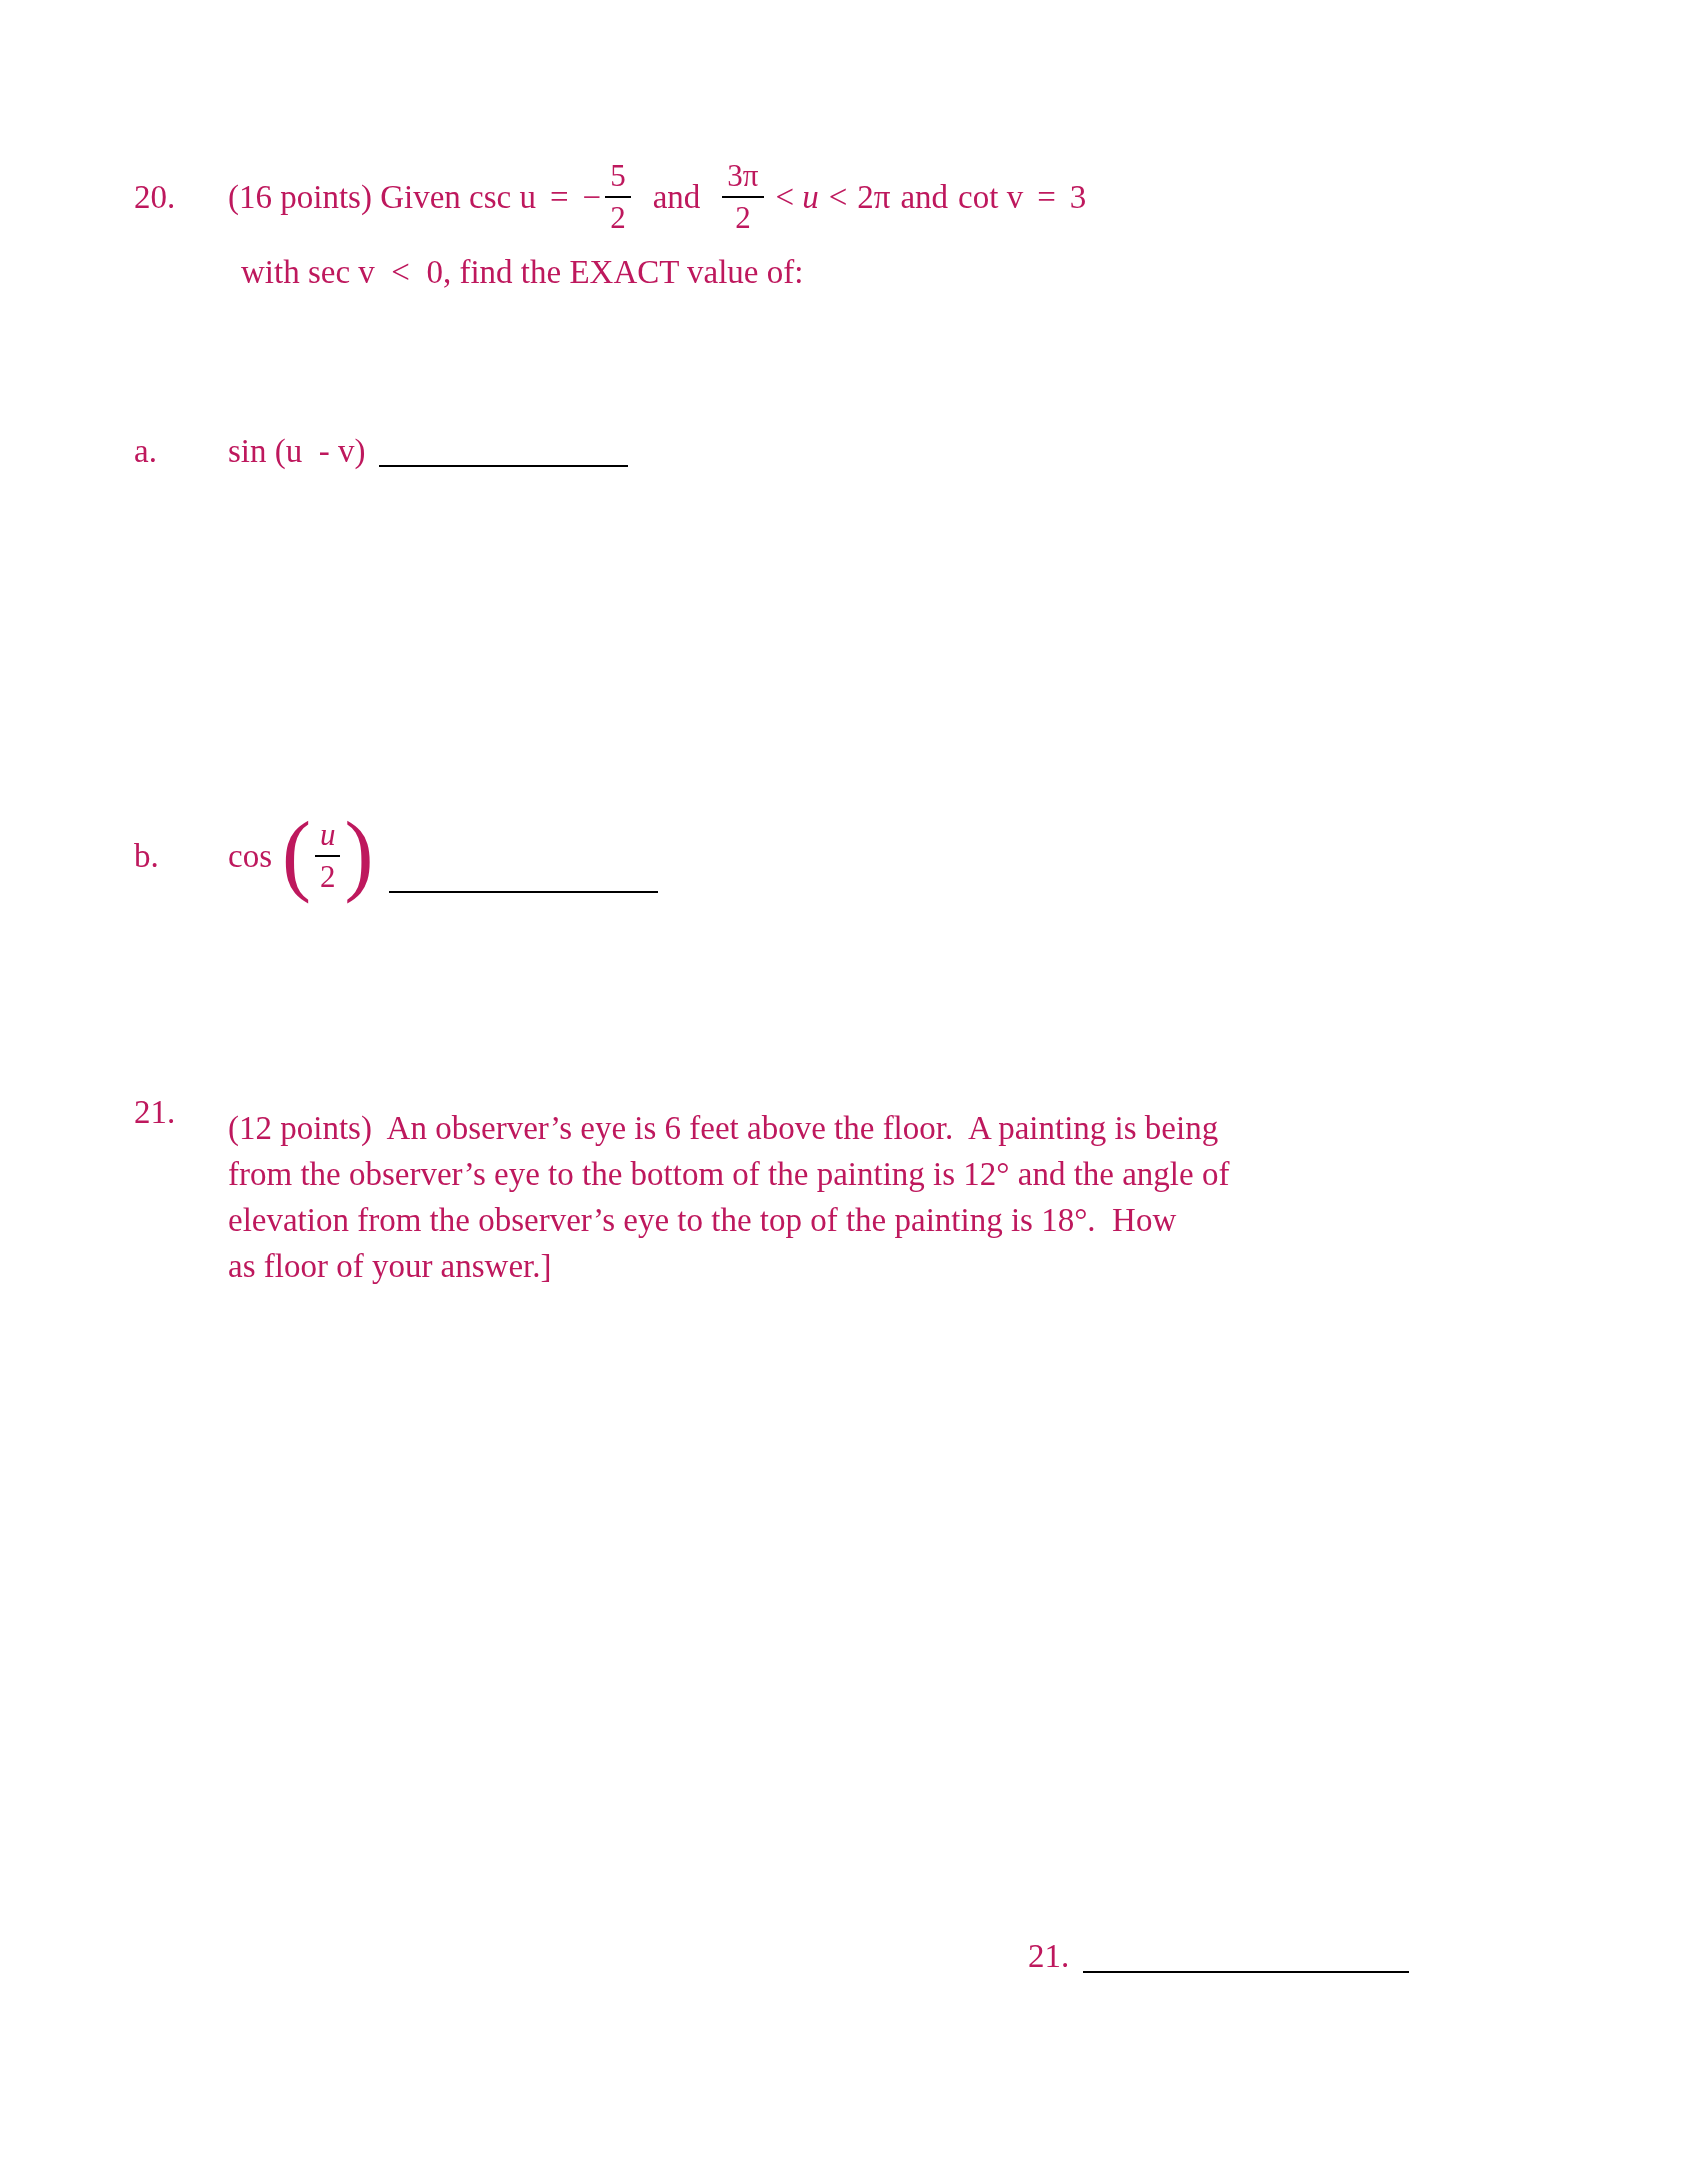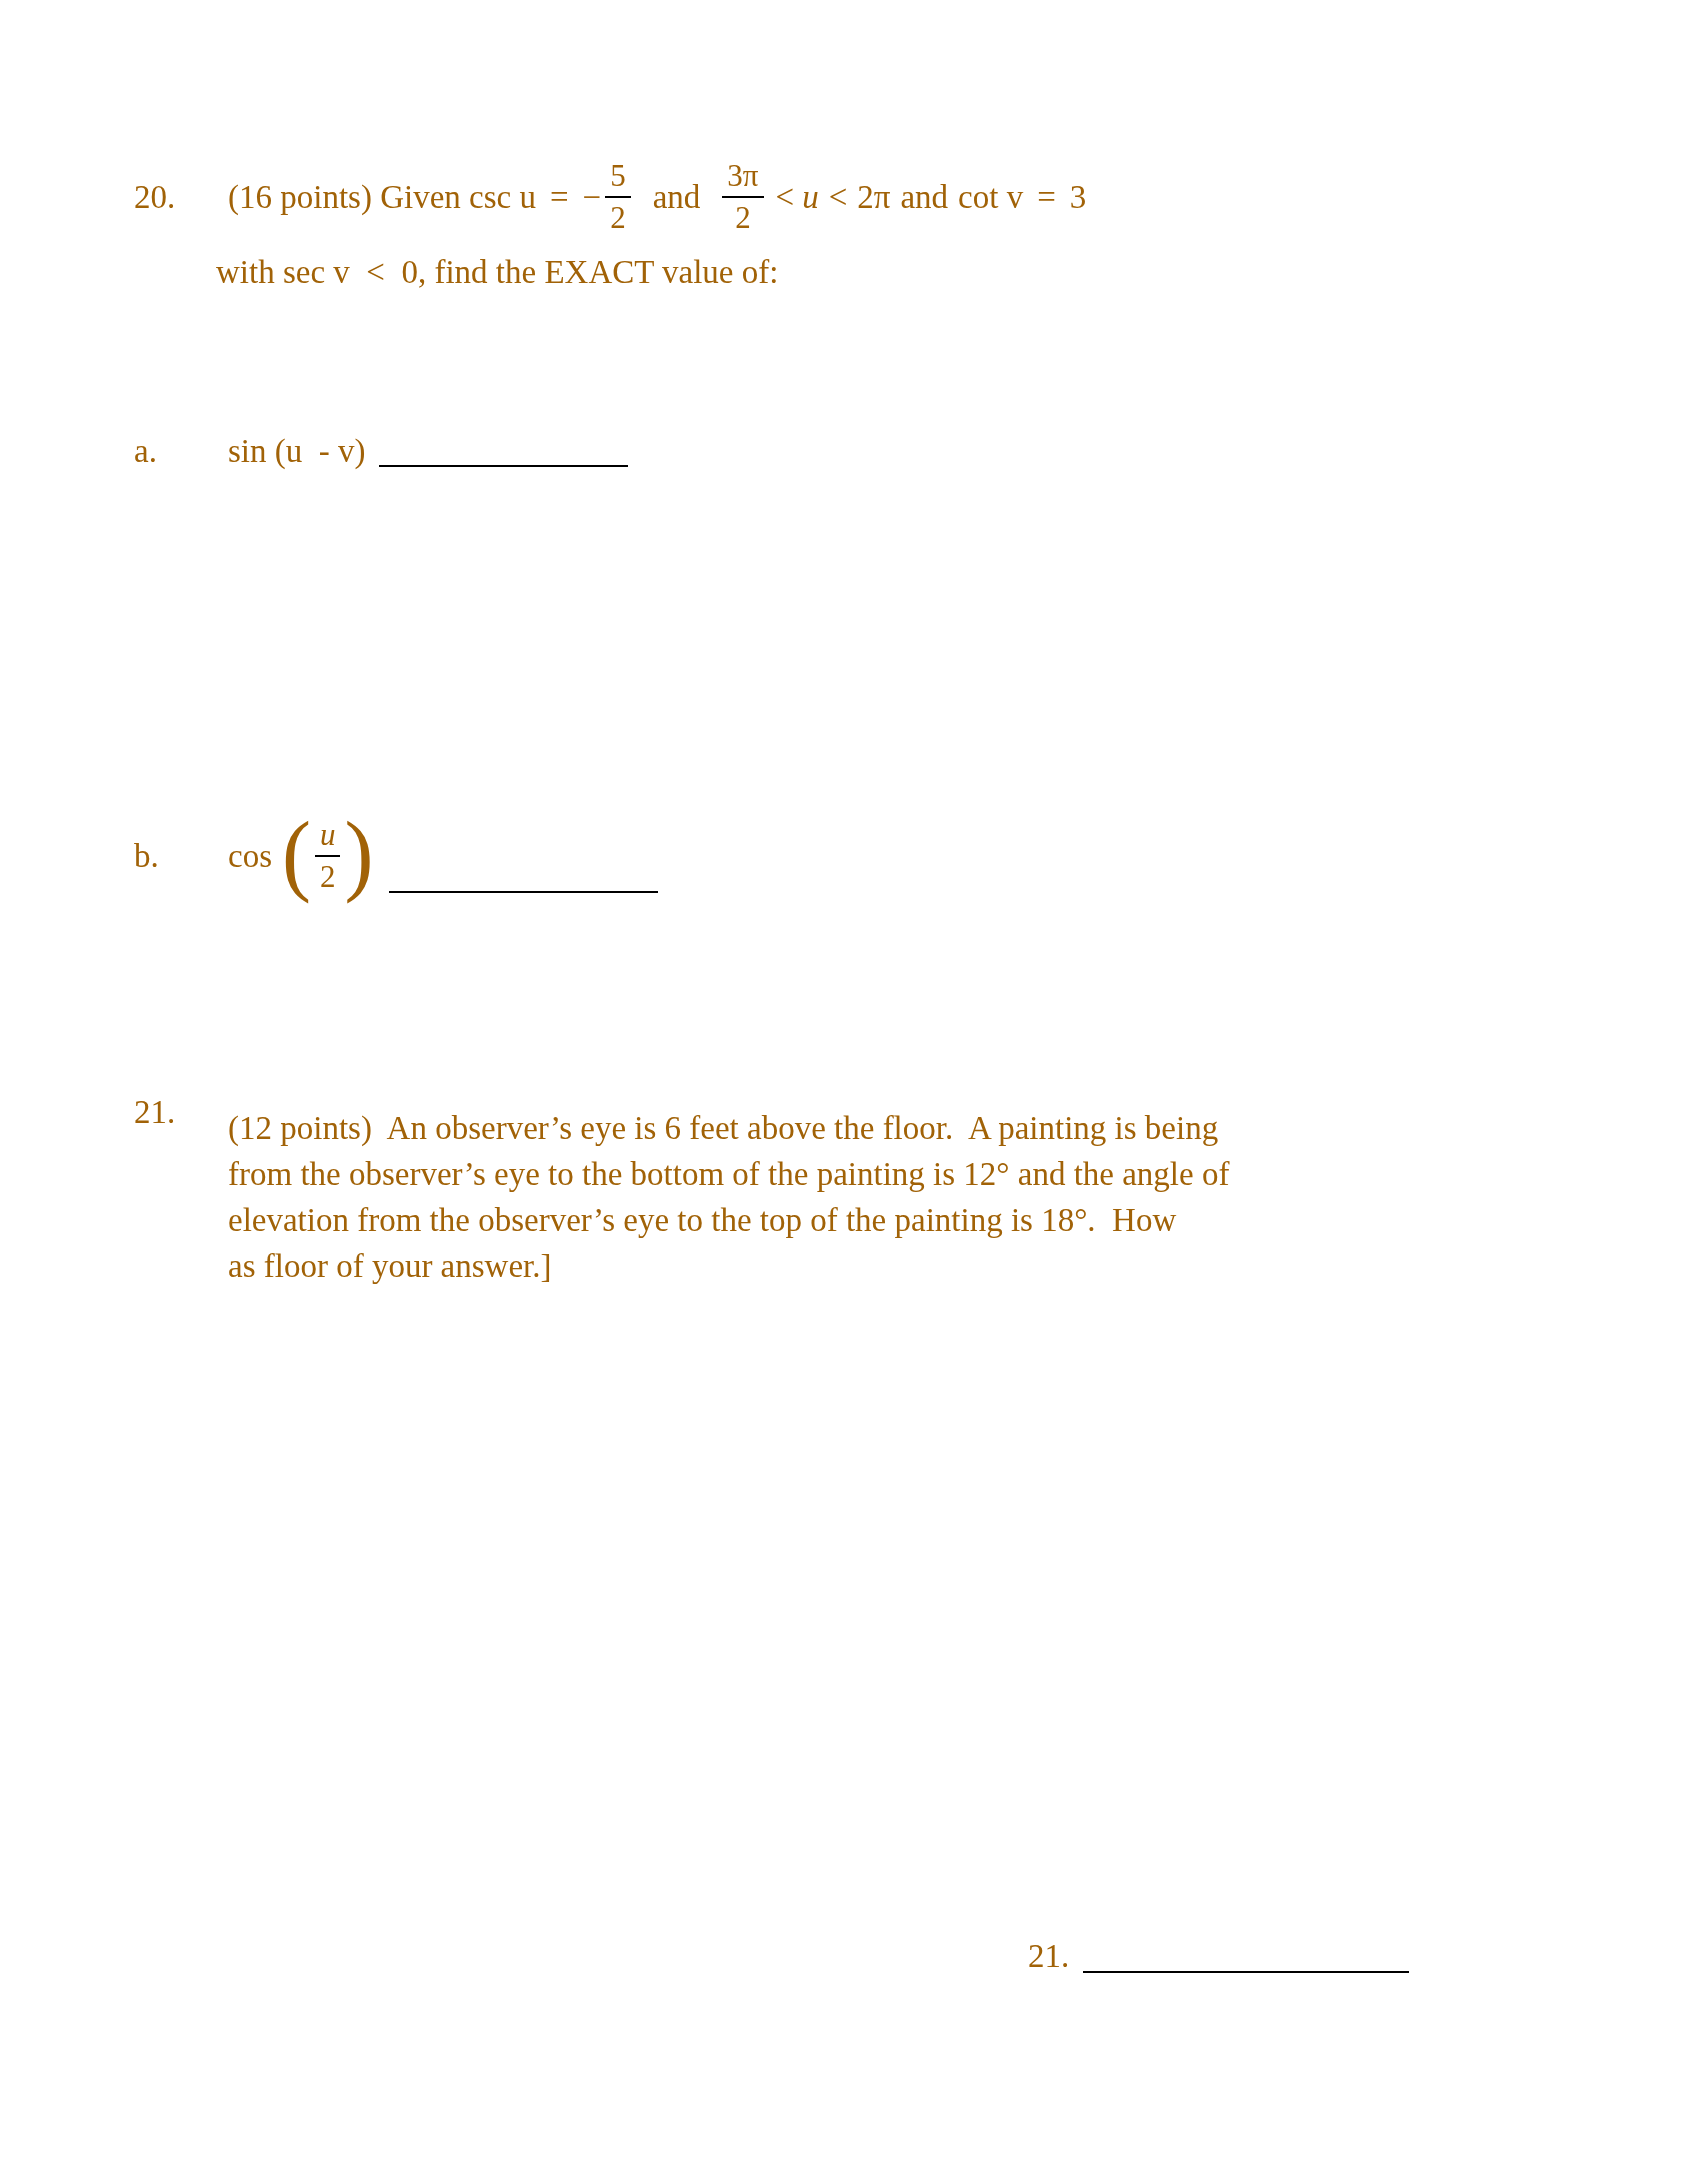--- a/index.html
+++ b/index.html
@@ -6,21 +6,21 @@
     margin: 0;
     padding: 0;
     background: #ffffff;
   }
   #page {
     position: relative;
     width: 1409px;
     height: 2178px;
     background: #ffffff;
     font-family: "Liberation Serif", "DejaVu Serif", serif;
-    color: #a16207;
+    color: #be185d;
     overflow: hidden;
   }
   .abs { position: absolute; }
   .t {
     font-size: 33px;
     line-height: 46px;
     white-space: pre;
   }
   .row {
     display: flex;
@@ -89,21 +89,21 @@
     <span style="margin:0 8px;">&lt;</span>
     <span class="it">u</span>
     <span style="margin:0 10px;">&lt;</span>
     <span>2π</span>
     <span style="margin:0 10px;">and</span>
     <span>cot v</span>
     <span style="margin:0 14px;">=</span>
     <span>3</span>
   </div>
 
-  <div class="abs t" style="left:216px; top:249px;">with sec v  &lt;  0, find the EXACT value of:</div>
+  <div class="abs t" style="left:241px; top:249px;">with sec v  &lt;  0, find the EXACT value of:</div>
 
   <div class="abs baseline-row t" style="left:134px; top:428px;">
     <span class="qnum">a.</span>
     <span>sin (u  - v)</span>
     <span class="blank" style="width:249px; margin-left:14px; position:relative; top:5px;"></span>
   </div>
 
   <div class="abs row t" style="left:134px; top:804px; height:103px;">
     <span class="qnum">b.</span>
     <span style="margin-right:10px;">cos</span>

